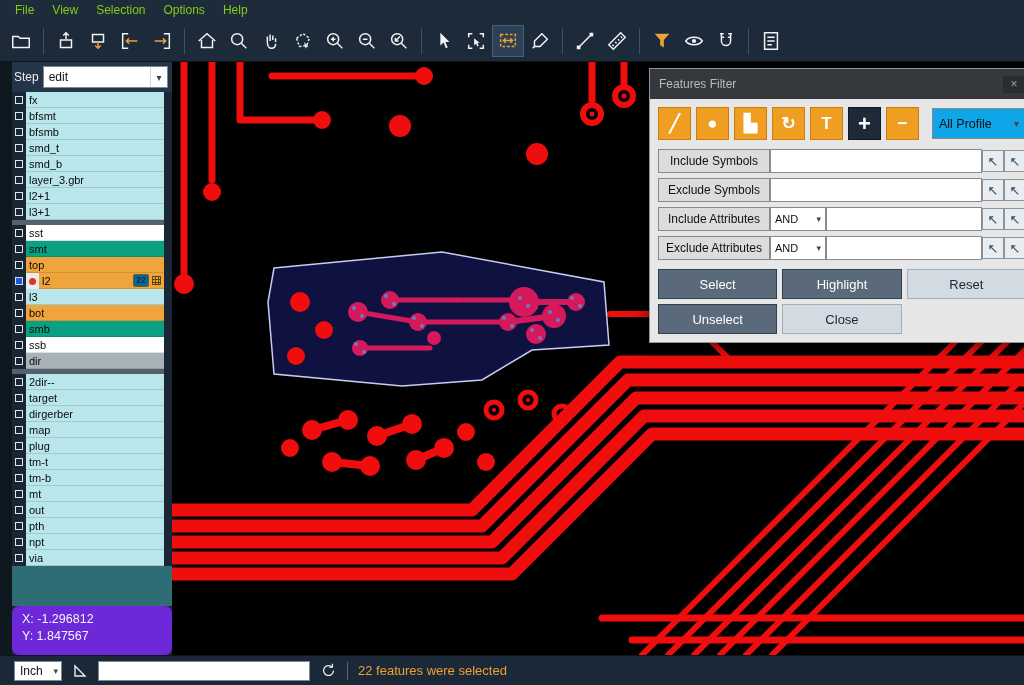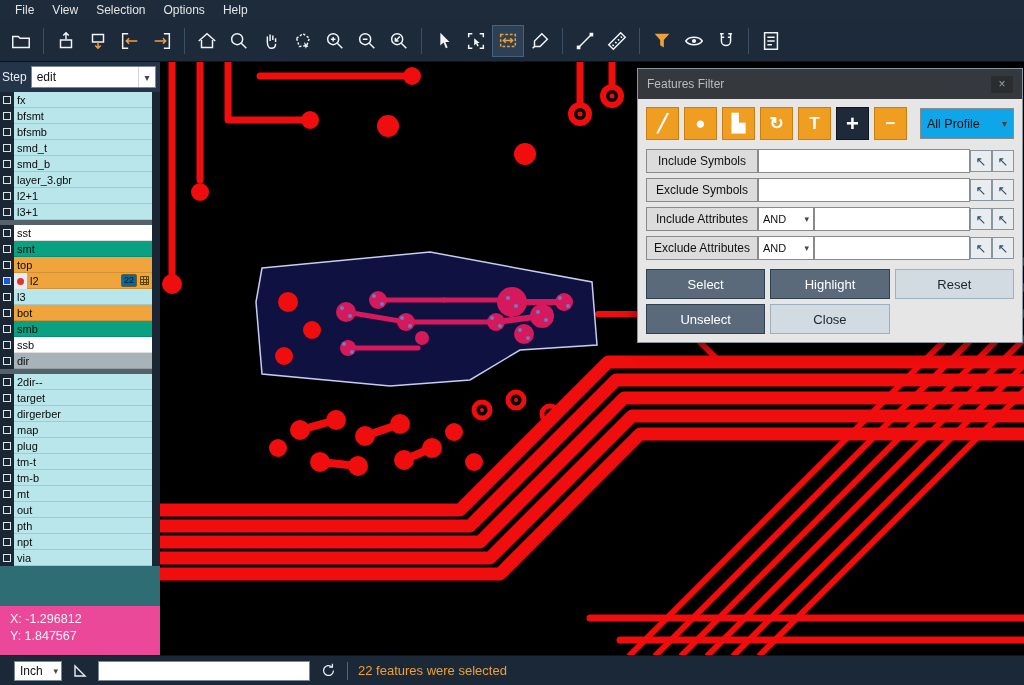--- a/index.html
+++ b/index.html
@@ -2,35 +2,35 @@
 <html><head>
 <meta charset="utf-8">
 <style>
   * { margin:0; padding:0; box-sizing:border-box; }
   html,body { width:1024px; height:685px; overflow:hidden; }
   body { font-family:"Liberation Sans", sans-serif; background:#10181f; }
   .app { width:1024px; height:685px; display:flex; flex-direction:column; }
 
   
   .menubar { height:20px; background:#1d2b3a; display:flex; align-items:center; padding-left:6px; flex:0 0 auto; }
-  .menu-item { color:#e5e5e5; font-size:12px; padding:0 9px; line-height:20px; cursor:default; }
+  .menu-item { color:#84cc16; font-size:12px; padding:0 9px; line-height:20px; cursor:default; }
 
   
   .toolbar { height:42px; background:#1c2a3a; display:flex; align-items:center; padding-left:6px; gap:2px; flex:0 0 auto; border-bottom:1px solid #0d141c; }
   .tbtn { width:30px; height:30px; background:transparent; border:none; display:flex; align-items:center; justify-content:center; }
   .tbtn svg { stroke:#f2f4f6; fill:none; stroke-width:1.6; }
   .tbtn svg .fw { fill:#f2f4f6; stroke:none; }
   .tbtn svg .oa { stroke:#eda13c; }
   .tbtn svg .of { fill:#eda13c; stroke:none; }
   .tbtn.active { background:#2d4156; outline:1px solid #46617c; }
   .tbtn.active svg { stroke:#eda13c; }
   .tsep { width:1px; height:26px; background:#3c5064; margin:0 5px; }
 
   
-  .body { display:flex; height:593px; flex:0 0 auto; }
+  .body { display:flex; height:593px; flex:0 0 auto;padding-left:12px; }
 
   
   .sidebar { width:160px; background:#1a2634; display:flex; flex-direction:column; flex:0 0 auto; }
   .step-row { height:30px; display:flex; align-items:center; padding:0 4px 0 2px; background:#24354a; gap:4px; }
   .step-label { color:#e9edf2; font-size:12px; }
   .step-select { flex:1; height:22px; background:#fff; border:1px solid #7b8794; display:flex; align-items:center; padding-left:5px; font-size:12px; color:#111; }
   .step-select .chev { margin-left:auto; width:17px; height:20px; display:flex; align-items:center; justify-content:center; color:#444; font-size:10px; border-left:1px solid #cfd6dc; }
 
   .layers { padding-right:8px; background:#1a2634; }
   .lrow { display:flex; height:16px; align-items:stretch; }
@@ -43,21 +43,21 @@
   .c-teal   { background:#b9e6ea; }
   .c-green  { background:#0aa182; }
   .c-orange { background:#f0a53c; }
   .c-white  { background:#ffffff; }
   .c-gray   { background:#a7b3b8; }
   .lspacer { height:5px; background:#55616b; margin-right:0; }
   .badge { margin-left:auto; background:#0369a1; border:1px solid #7a5a10; border-radius:2px; font-size:9px; line-height:11px; padding:0 2px; color:#111; }
   .grid-ic { margin-left:3px; display:flex; align-items:center; }
 
   .side-filler { flex:1; background:#2f6d75; }
-  .coords { background:#ec4899; padding:5px 10px 10px 10px; }
+  .coords { background:#6d28d9; padding:5px 10px 10px 10px;border-radius:7px; }
   .coords div { color:#f2f6f7; font-size:12.5px; line-height:17px; }
 
   
   .canvas { position:relative; width:864px; height:593px; background:#000; overflow:hidden; }
 
   
   .dialog { position:absolute; left:477px; top:6px; width:386px; background:#e6e6e6; border:1px solid #8d969e; box-shadow:0 3px 14px rgba(0,0,0,.55); }
   .dlg-title { height:30px; background:#35393d; display:flex; align-items:center; padding:0 9px; }
   .dlg-title span.t { color:#b9bcbf; font-size:12px; }
   .dlg-close { margin-left:auto; width:22px; height:17px; background:#2a2d30; color:#9aa0a5; font-size:12px; display:flex; align-items:center; justify-content:center; }

